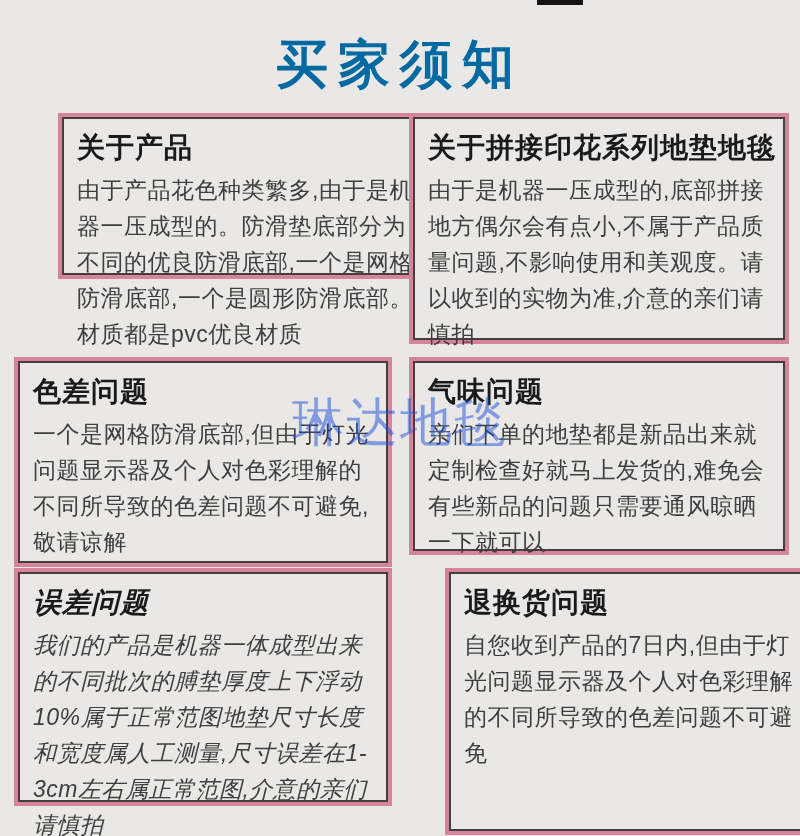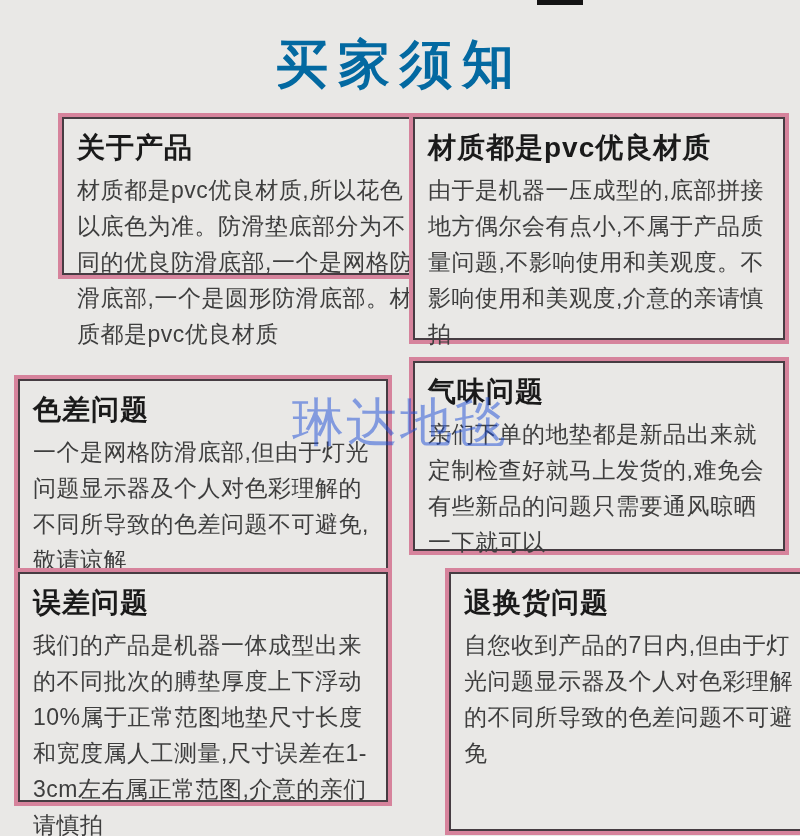--- a/index.html
+++ b/index.html
@@ -37,23 +37,23 @@
   .notice-box {
     position: absolute;
     box-sizing: border-box;
     border: 4px solid #d6839c;
     box-shadow: inset 0 0 0 2px #463c42;
     background: #e9e8e6;
     padding: 10px 15px;
   }
   .box-1 { left: 14px;  top: 113px; width: 378px; height: 166px; margin-left: 44px; }
   .box-2 { left: 409px; top: 113px; width: 380px; height: 231px; }
-  .box-3 { left: 14px;  top: 375px; width: 378px; height: 210px; }
+  .box-3 { left: 14px;  top: 357px; width: 378px; height: 210px; }
   .box-4 { left: 409px; top: 357px; width: 380px; height: 198px; }
-  .box-5 { left: 14px;  top: 568px; width: 378px; height: 238px; }
+  .box-5 { left: 14px;  top: 568px; width: 378px; height: 238px; font-style: italic; }
   .box-6 { left: 409px; top: 568px; width: 380px; height: 267px; margin-left: 36px; }
   .notice-heading {
     margin: 2px 0 5px 0;
     font-size: 28px;
     font-weight: 700;
     letter-spacing: 1px;
     color: #1a1a1a;
     white-space: nowrap;
   }
   .notice-body {
@@ -81,26 +81,26 @@
 <body>
 
 <div class="canvas">
 
   <div class="top-bar"></div>
 
   <h1 class="title">买家须知</h1>
 
   <div class="notice-box box-1">
     <div class="notice-heading">关于产品</div>
-    <div class="notice-body">材质都是pvc优良材质,所以花色以底色为准。防滑垫底部分为不同的优良防滑底部,一个是网格防滑底部,一个是圆形防滑底部。材质都是pvc优良材质</div>
+    <div class="notice-body">由于产品花色种类繁多,由于是机器一压成型的。防滑垫底部分为不同的优良防滑底部,一个是网格防滑底部,一个是圆形防滑底部。材质都是pvc优良材质</div>
   </div>
 
   <div class="notice-box box-2">
-    <div class="notice-heading">材质都是pvc优良材质</div>
-    <div class="notice-body">由于是机器一压成型的,底部拼接地方偶尔会有点小,不属于产品质量问题,不影响使用和美观度。不影响使用和美观度,介意的亲请慎拍</div>
+    <div class="notice-heading">关于拼接印花系列地垫地毯</div>
+    <div class="notice-body">由于是机器一压成型的,底部拼接地方偶尔会有点小,不属于产品质量问题,不影响使用和美观度。请以收到的实物为准,介意的亲们请慎拍</div>
   </div>
 
   <div class="notice-box box-3">
     <div class="notice-heading">色差问题</div>
     <div class="notice-body">一个是网格防滑底部,但由于灯光问题显示器及个人对色彩理解的不同所导致的色差问题不可避免,敬请谅解</div>
   </div>
 
   <div class="notice-box box-4">
     <div class="notice-heading">气味问题</div>
     <div class="notice-body">亲们下单的地垫都是新品出来就定制检查好就马上发货的,难免会有些新品的问题只需要通风晾晒一下就可以</div>

